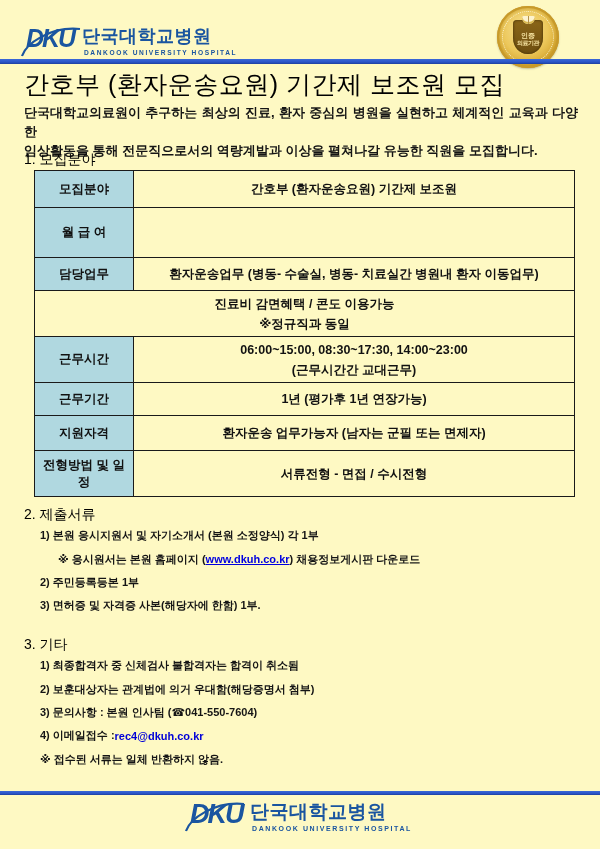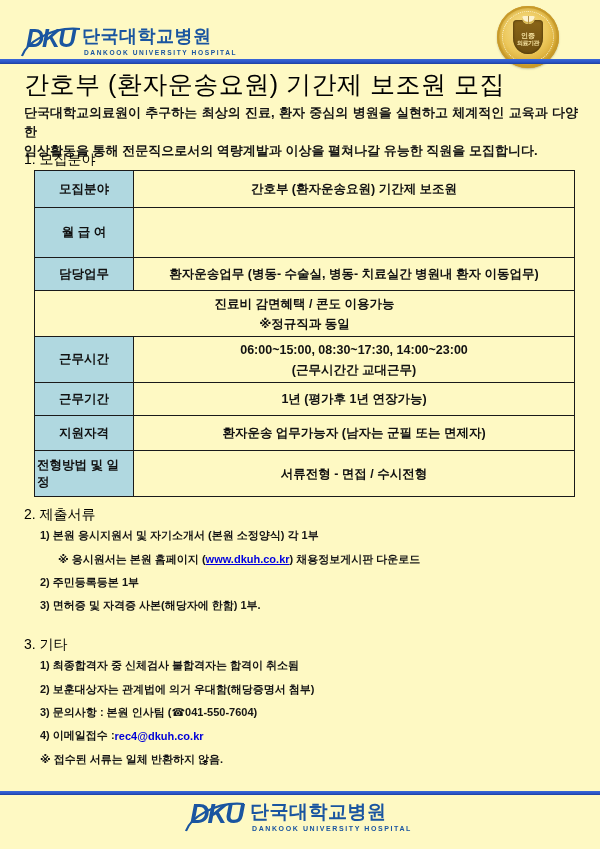--- a/index.html
+++ b/index.html
@@ -55,21 +55,21 @@
   .sec-heading{position:absolute;left:24px;font-size:14px;font-weight:normal;color:#000;}
   .sec1-heading{top:151px;}
   .sec2-heading{top:506px;}
   .sec3-heading{top:636px;}
 
   
   .rtable{position:absolute;left:34px;top:170px;width:541px;border:1px solid var(--table-border);
           border-bottom:none;font-size:12.5px;font-weight:bold;}
   .trow{display:flex;border-bottom:1px solid var(--table-border);}
   .th{width:99px;background:var(--table-header-bg);display:flex;align-items:center;
-      justify-content:center;text-align:left;border-right:1px solid var(--table-border);
+      justify-content:center;text-align:center;border-right:1px solid var(--table-border);
       padding:2px;line-height:1.3;}
   .td{flex:1;display:flex;flex-direction:column;align-items:center;justify-content:center;
       text-align:center;padding:2px 6px;line-height:20px;}
 
   
   .list{position:absolute;left:40px;font-size:11px;font-weight:bold;color:#151515;}
   .list-row{height:23.4px;display:flex;align-items:center;white-space:nowrap;}
   .list-sub{padding-left:18px;}
   .sec2-list{top:524px;}
   .sec3-list{top:654px;}

